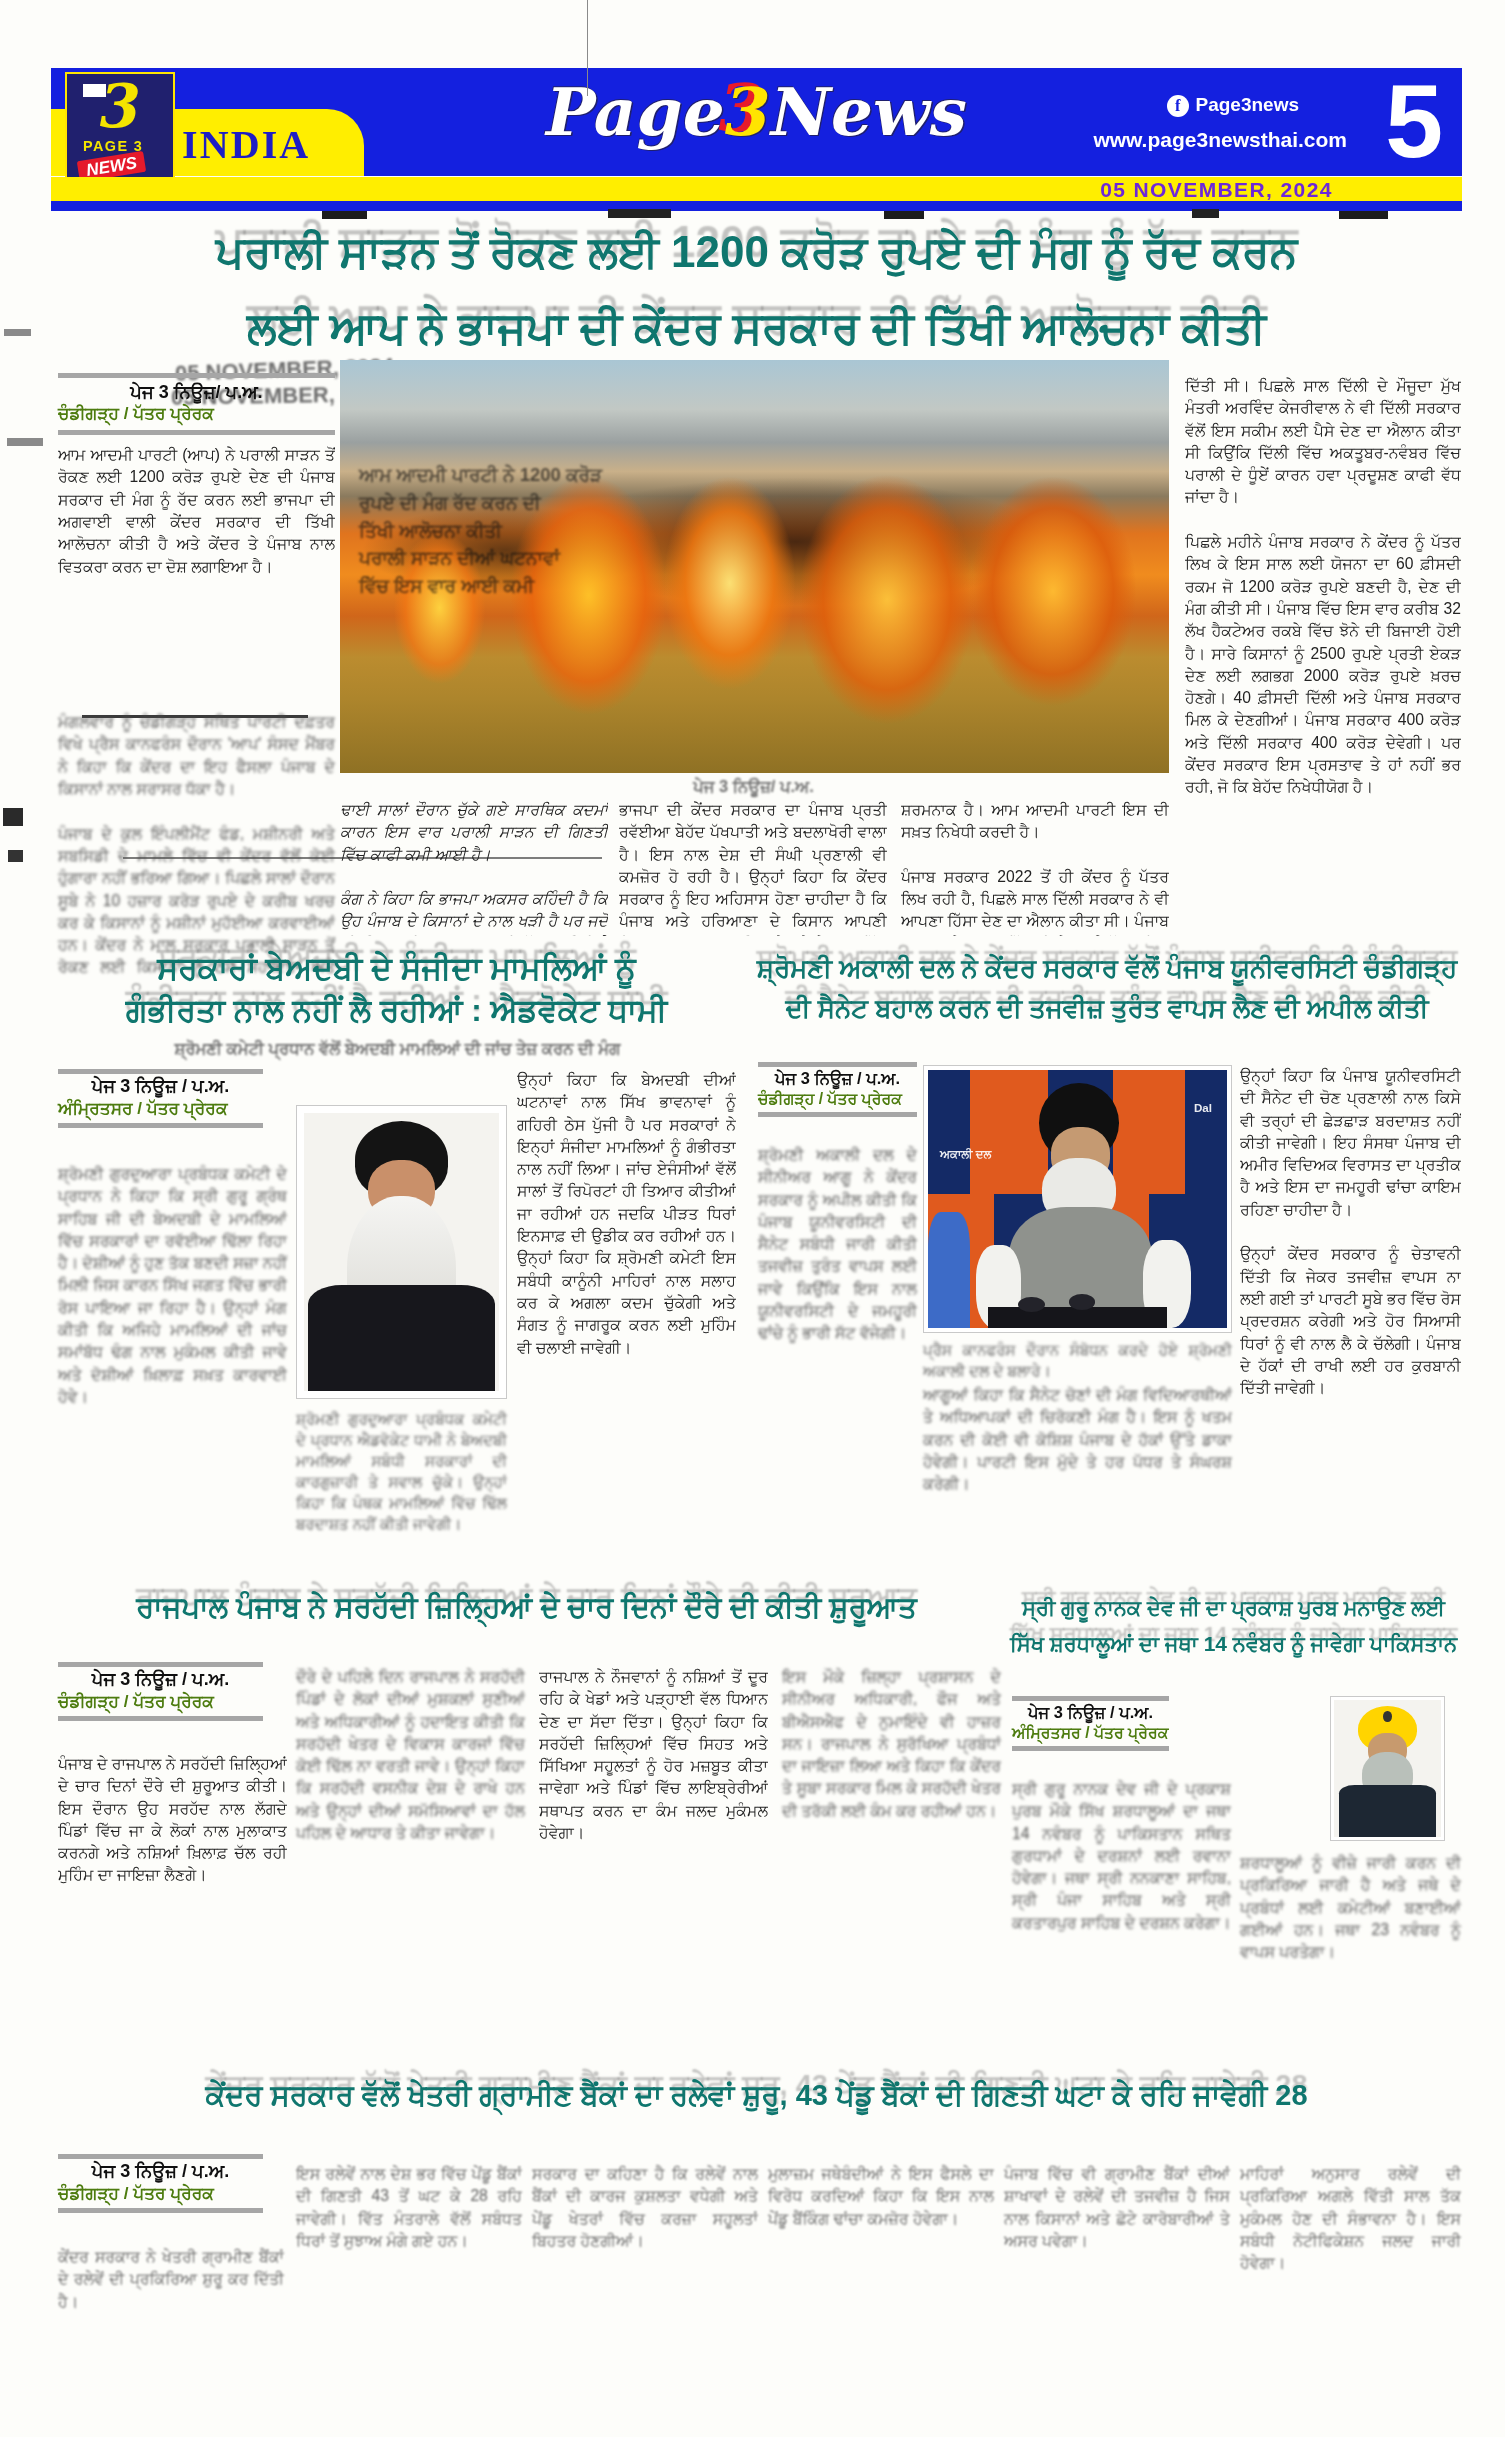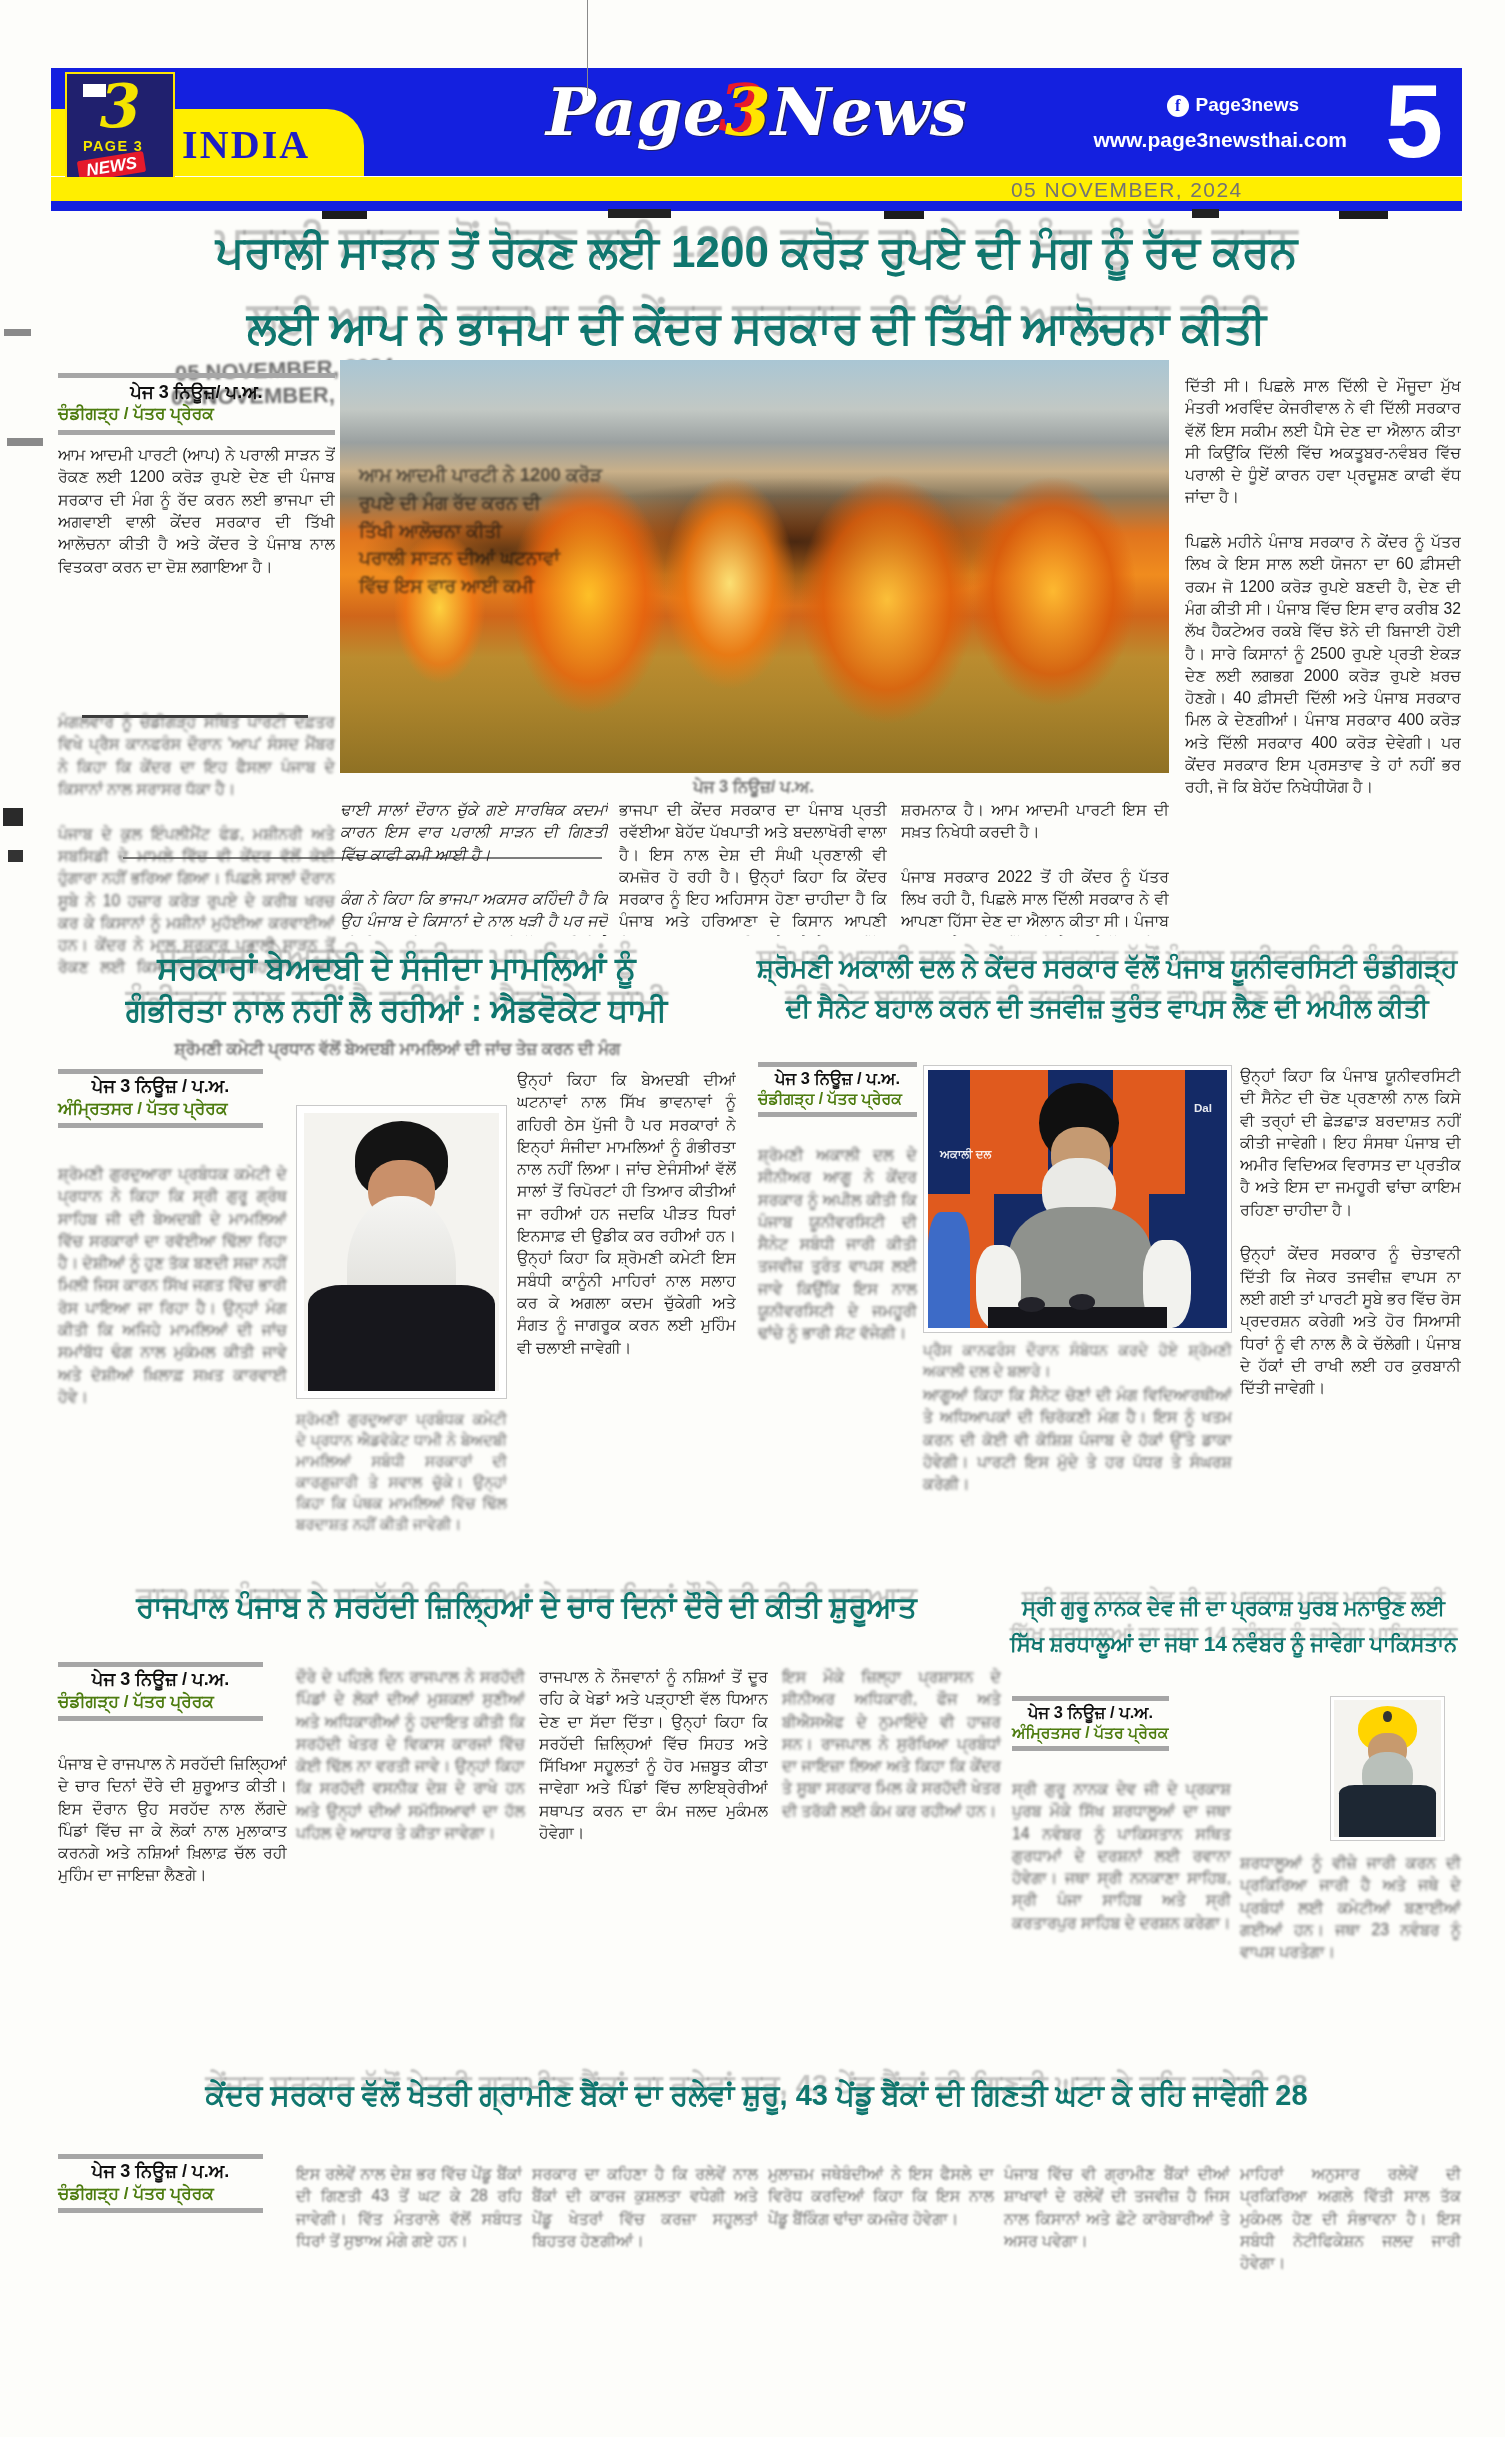--- a/index.html
+++ b/index.html
@@ -20,21 +20,21 @@
   .brand{font-family:"DejaVu Serif", serif;font-weight:700;font-style:italic;font-size:66px;color:#ffffff;
          text-shadow:1.4px 1.4px 0 #20206e,-0.7px -0.7px 0 #20206e;text-align:center;line-height:1;}
   .brand .b3{color:#ffe400;text-shadow:-6.2px -4.1px 0 #e81a2b,1.4px 1.4px 0 #20206e;}
   .fb{display:inline-block;width:22px;height:22px;border-radius:50%;background:#fff;color:#1420df;
       font-weight:700;font-size:16.4px;text-align:center;line-height:22px;vertical-align:middle;margin-right:6.8px;
       font-family:"Liberation Serif", serif;}
   .social{color:#fff;font-weight:700;font-size:19px;}
   .site{color:#fff;font-weight:700;font-size:21px;}
   .pagenum{color:#fff;font-weight:700;font-size:104px;line-height:1;}
   .date-strip{background:#ffee00;}
-  .date-txt{font-weight:400;font-size:21px;color:#737373;letter-spacing:1.4px;filter:blur(0.5px);text-align:left;}
+  .date-txt{font-weight:700;font-size:21px;color:#6d28d9;letter-spacing:1.4px;filter:blur(0.5px);text-align:center;}
 
   
   .hl{font-weight:700;color:#0f766e;text-align:center;text-shadow:0 -9.6px 2.1px rgba(80,80,80,.33);line-height:1.15;}
   .hl-lead{font-size:44px;}
   .hl-mid{font-size:31.5px;}
   .hl-mid2{font-size:26px;}
   .hl-row3{font-size:29px;}
   .hl-small{font-size:21px;}
   .rule{height:4.8px;background:#a6a6a6;}
   .press{font-weight:700;font-size:18px;text-align:center;color:#101010;}
@@ -237,20 +237,21 @@
   <div class="abs col garbled" style="left:1240px;top:1852px;width:221px;height:205px;">ਸ਼ਰਧਾਲੂਆਂ ਨੂੰ ਵੀਜ਼ੇ ਜਾਰੀ ਕਰਨ ਦੀ ਪ੍ਰਕਿਰਿਆ ਜਾਰੀ ਹੈ ਅਤੇ ਜਥੇ ਦੇ ਪ੍ਰਬੰਧਾਂ ਲਈ ਕਮੇਟੀਆਂ ਬਣਾਈਆਂ ਗਈਆਂ ਹਨ। ਜਥਾ 23 ਨਵੰਬਰ ਨੂੰ ਵਾਪਸ ਪਰਤੇਗਾ।</div>
 
   <div class="abs hl hl-row3" style="left:51px;top:2079px;width:1411px;">ਕੇਂਦਰ ਸਰਕਾਰ ਵੱਲੋਂ ਖੇਤਰੀ ਗ੍ਰਾਮੀਣ ਬੈਂਕਾਂ ਦਾ ਰਲੇਵਾਂ ਸ਼ੁਰੂ, 43 ਪੇਂਡੂ ਬੈਂਕਾਂ ਦੀ ਗਿਣਤੀ ਘਟਾ ਕੇ ਰਹਿ ਜਾਵੇਗੀ 28</div>
 
   <div class="abs" style="left:58px;top:2154px;width:205px;">
     <div class="rule"></div>
     <div class="press" style="margin:2.7px 0 1.4px;">ਪੇਜ 3 ਨਿਊਜ਼ / ਪ.ਅ.</div>
     <div class="place">ਚੰਡੀਗੜ੍ਹ / ਪੱਤਰ ਪ੍ਰੇਰਕ</div>
     <div class="rule" style="margin-top:4.1px;"></div>
   </div>
+  <div class="abs col faint" style="left:58px;top:2246px;width:226px;height:101px;">ਕੇਂਦਰ ਸਰਕਾਰ ਨੇ ਖੇਤਰੀ ਗ੍ਰਾਮੀਣ ਬੈਂਕਾਂ ਦੇ ਰਲੇਵੇਂ ਦੀ ਪ੍ਰਕਿਰਿਆ ਸ਼ੁਰੂ ਕਰ ਦਿੱਤੀ ਹੈ।</div>
   <div class="abs col faint" style="left:284px;top:2163px;width:226px;height:185px;margin-left:12px;">ਇਸ ਰਲੇਵੇਂ ਨਾਲ ਦੇਸ਼ ਭਰ ਵਿੱਚ ਪੇਂਡੂ ਬੈਂਕਾਂ ਦੀ ਗਿਣਤੀ 43 ਤੋਂ ਘਟ ਕੇ 28 ਰਹਿ ਜਾਵੇਗੀ। ਵਿੱਤ ਮੰਤਰਾਲੇ ਵੱਲੋਂ ਸਬੰਧਤ ਧਿਰਾਂ ਤੋਂ ਸੁਝਾਅ ਮੰਗੇ ਗਏ ਹਨ।</div>
   <div class="abs col faint" style="left:532px;top:2163px;width:226px;height:185px;">ਸਰਕਾਰ ਦਾ ਕਹਿਣਾ ਹੈ ਕਿ ਰਲੇਵੇਂ ਨਾਲ ਬੈਂਕਾਂ ਦੀ ਕਾਰਜ ਕੁਸ਼ਲਤਾ ਵਧੇਗੀ ਅਤੇ ਪੇਂਡੂ ਖੇਤਰਾਂ ਵਿੱਚ ਕਰਜ਼ਾ ਸਹੂਲਤਾਂ ਬਿਹਤਰ ਹੋਣਗੀਆਂ।</div>
   <div class="abs col faint" style="left:768px;top:2163px;width:226px;height:185px;">ਮੁਲਾਜ਼ਮ ਜਥੇਬੰਦੀਆਂ ਨੇ ਇਸ ਫੈਸਲੇ ਦਾ ਵਿਰੋਧ ਕਰਦਿਆਂ ਕਿਹਾ ਕਿ ਇਸ ਨਾਲ ਪੇਂਡੂ ਬੈਂਕਿੰਗ ਢਾਂਚਾ ਕਮਜ਼ੋਰ ਹੋਵੇਗਾ।</div>
   <div class="abs col faint" style="left:1240px;top:2163px;width:221px;height:185px;">ਮਾਹਿਰਾਂ ਅਨੁਸਾਰ ਰਲੇਵੇਂ ਦੀ ਪ੍ਰਕਿਰਿਆ ਅਗਲੇ ਵਿੱਤੀ ਸਾਲ ਤੱਕ ਮੁਕੰਮਲ ਹੋਣ ਦੀ ਸੰਭਾਵਨਾ ਹੈ। ਇਸ ਸਬੰਧੀ ਨੋਟੀਫਿਕੇਸ਼ਨ ਜਲਦ ਜਾਰੀ ਹੋਵੇਗਾ।</div>
   <div class="abs col faint" style="left:1004px;top:2163px;width:226px;height:185px;">ਪੰਜਾਬ ਵਿੱਚ ਵੀ ਗ੍ਰਾਮੀਣ ਬੈਂਕਾਂ ਦੀਆਂ ਸ਼ਾਖਾਵਾਂ ਦੇ ਰਲੇਵੇਂ ਦੀ ਤਜਵੀਜ਼ ਹੈ ਜਿਸ ਨਾਲ ਕਿਸਾਨਾਂ ਅਤੇ ਛੋਟੇ ਕਾਰੋਬਾਰੀਆਂ ਤੇ ਅਸਰ ਪਵੇਗਾ।</div>
 
 </div>
 
 
 </body></html>

